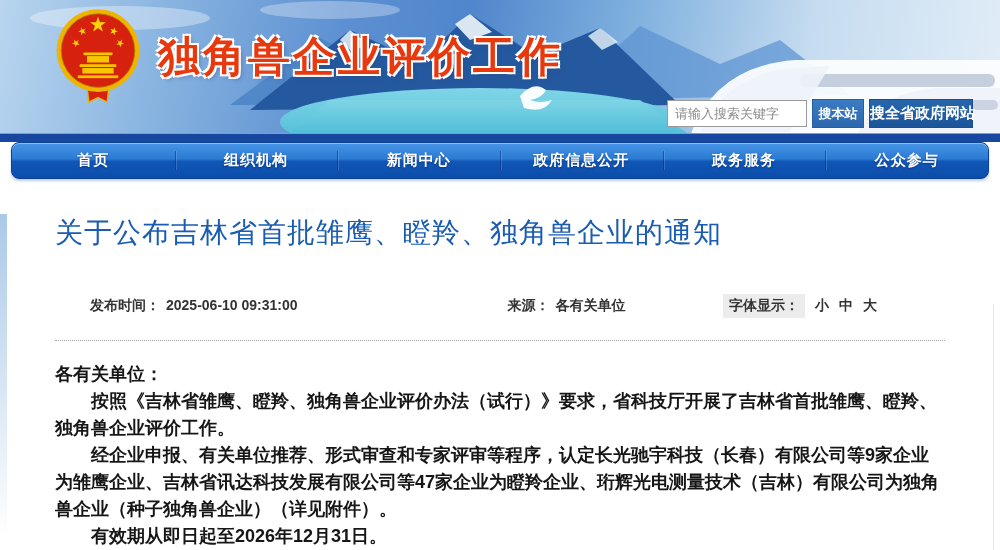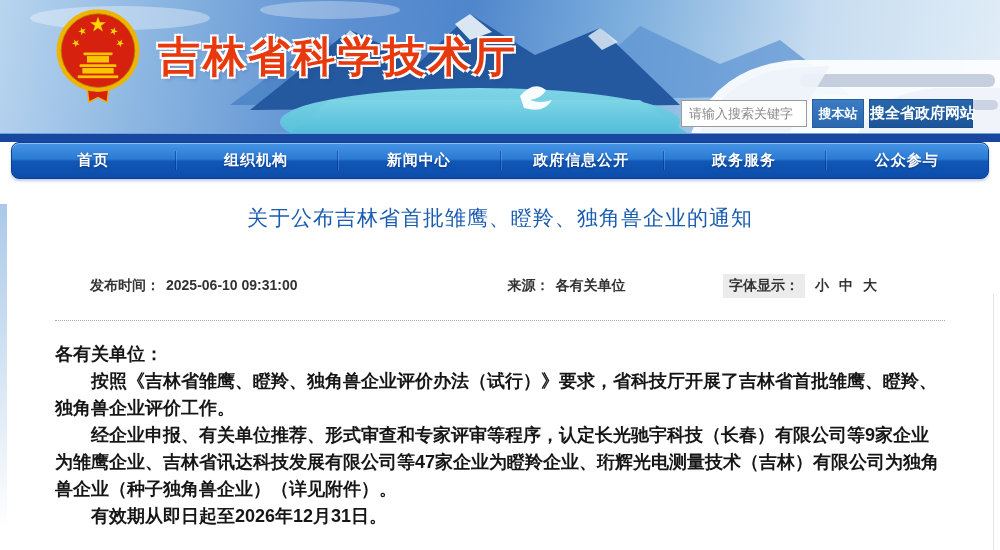--- a/index.html
+++ b/index.html
@@ -9,21 +9,21 @@
   
   .header { position:relative; width:1000px; height:142px; overflow:hidden;
     background:linear-gradient(100deg,#b9d5ef 0%,#8ab5e1 16%,#5d90d2 34%,#4f86cc 46%,#7fb0de 62%,#c6dcf0 80%,#e2eef8 100%); }
   .header-art { position:absolute; left:0; top:0; width:1000px; height:142px; }
   .brand { position:absolute; left:52px; top:6px; display:flex; align-items:center; }
   .emblem { width:92px; height:102px; }
   .site-title { margin-left:14px; font-size:42px; font-weight:bold; letter-spacing:3px;
     color:#e8380d; white-space:nowrap;
     text-shadow:-2px -2px 0 #fff, 2px -2px 0 #fff, -2px 2px 0 #fff, 2px 2px 0 #fff, 3px 3px 4px rgba(40,60,120,.35); }
   .search-bar { position:absolute; right:27px; top:99px; display:flex; align-items:center; }
-  .search-input { width:126px; height:27px; border:1px solid #9a9a9a; background:#fff;
+  .search-input { width:140px; height:27px; border:1px solid #9a9a9a; background:#fff;
     font-size:13px; color:#444; padding:0 7px; outline:none; }
   .search-input::placeholder { color:#8a8a8a; }
   .btn-search-site { margin-left:5px; width:52px; height:29px; border:1px solid #275f9e;
     background:linear-gradient(180deg,#3c7cc4,#2a67ad); color:#fff; font-weight:bold;
     font-size:13px; cursor:pointer; white-space:nowrap; }
   .btn-search-gov { margin-left:5px; width:104px; height:29px; border:1px solid #1b4e8e;
     background:linear-gradient(180deg,#2766ab,#1c5499); color:#fff; font-weight:bold;
     font-size:15px; cursor:pointer; white-space:nowrap; }
 
   
@@ -36,21 +36,21 @@
     color:#fff; font-size:15px; font-weight:bold; letter-spacing:1px; cursor:pointer;
     text-shadow:0 1px 2px rgba(0,30,90,.55); position:relative; text-decoration:none; }
   .nav-item + .nav-item::before { content:""; position:absolute; left:0; top:8px; bottom:8px;
     width:1px; background:rgba(8,50,130,.55); box-shadow:1px 0 0 rgba(160,200,255,.25); }
 
   
   .content { position:relative; width:1000px; padding:0 55px; }
   .edge-left { position:absolute; left:0; top:0; width:7px; height:360px;
     background:linear-gradient(180deg,#aac9e8,rgba(255,255,255,0) 90%); }
   .edge-right { position:absolute; right:6px; top:90px; width:1px; height:420px; background:#e3e3e3; }
-  .article-title { margin-top:24px; text-align:center; font-size:21px; font-weight:500;
+  .article-title { margin-top:34px; text-align:left; font-size:28px; font-weight:500;
     color:#1a5cb0; letter-spacing:1px; }
   .meta-row { margin-top:42px; display:flex; align-items:center; font-size:14px;
     font-weight:bold; color:#333; }
   .meta-publish { margin-left:35px; }
   .meta-label { margin-right:6px; }
   .meta-source { margin-left:210px; }
   .meta-font { margin-left:auto; margin-right:68px; display:flex; align-items:center;padding-left:16px; }
   .font-display-label { background:#ececec; padding:3px 6px; }
   .font-option { margin-left:10px; color:#333; cursor:pointer; text-decoration:none; }
   .divider { margin-top:22px; border-top:1px dotted #a8a8a8; height:0; }
@@ -112,21 +112,21 @@
       <use href="#star" transform="translate(67,27) scale(4.5) rotate(20)"></use>
       <use href="#star" transform="translate(74,40) scale(4.5) rotate(30)"></use>
       <g fill="#f7c600">
         <rect x="34" y="50" width="32" height="3" rx="1.5"></rect>
         <rect x="38" y="54" width="24" height="7"></rect>
         <rect x="30" y="63" width="40" height="3" rx="1"></rect>
         <rect x="33" y="67" width="34" height="6"></rect>
         <rect x="28" y="75" width="44" height="3"></rect>
       </g>
     </svg>
-    <div class="site-title">吉林省科学技术厅</div>
+    <div class="site-title">独角兽企业评价工作</div>
   </div>
 
   <div class="search-bar">
     <input class="search-input" type="text" placeholder="请输入搜索关键字" style="">
     <button class="btn-search-site">搜本站</button>
     <button class="btn-search-gov">搜全省政府网站</button>
   </div>
 </div>
 
 <div class="nav-wrap">

